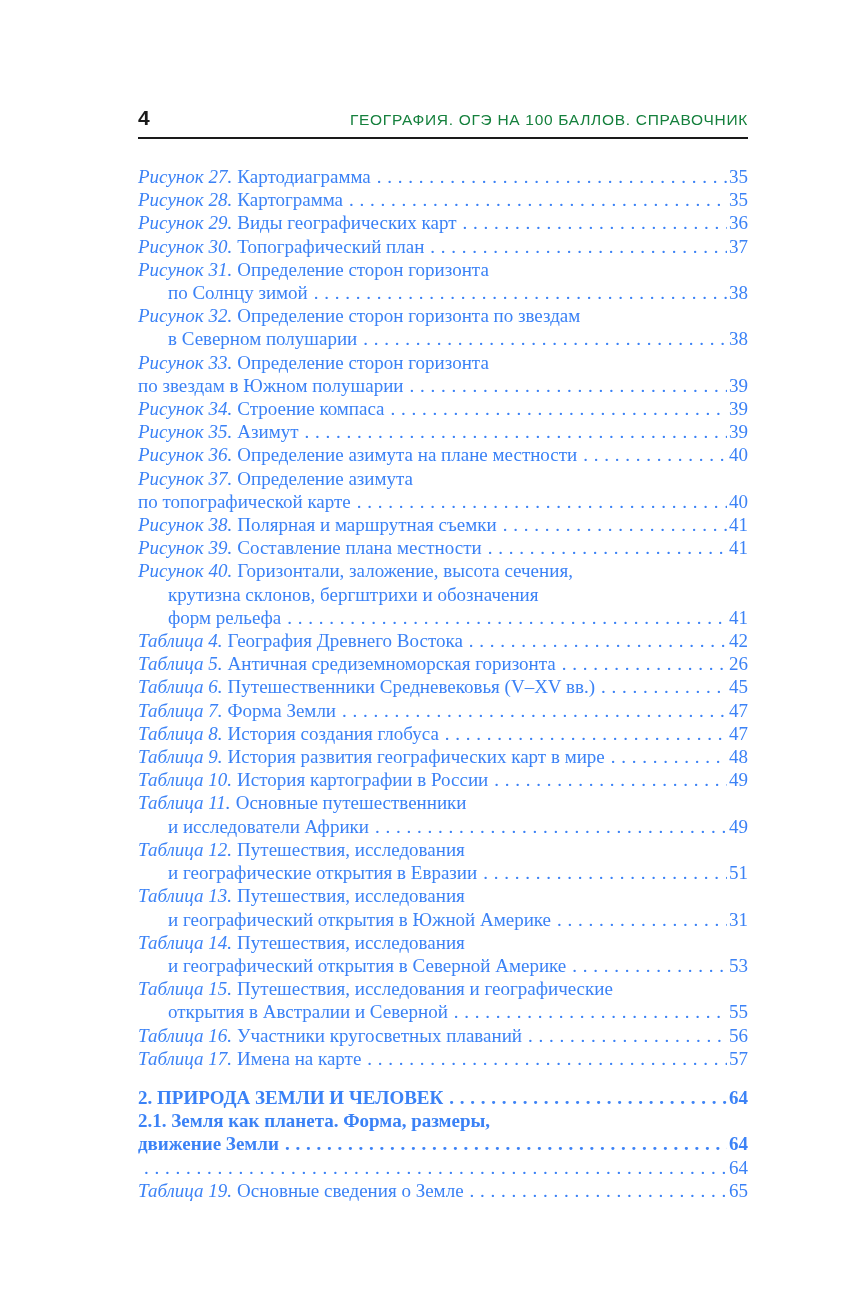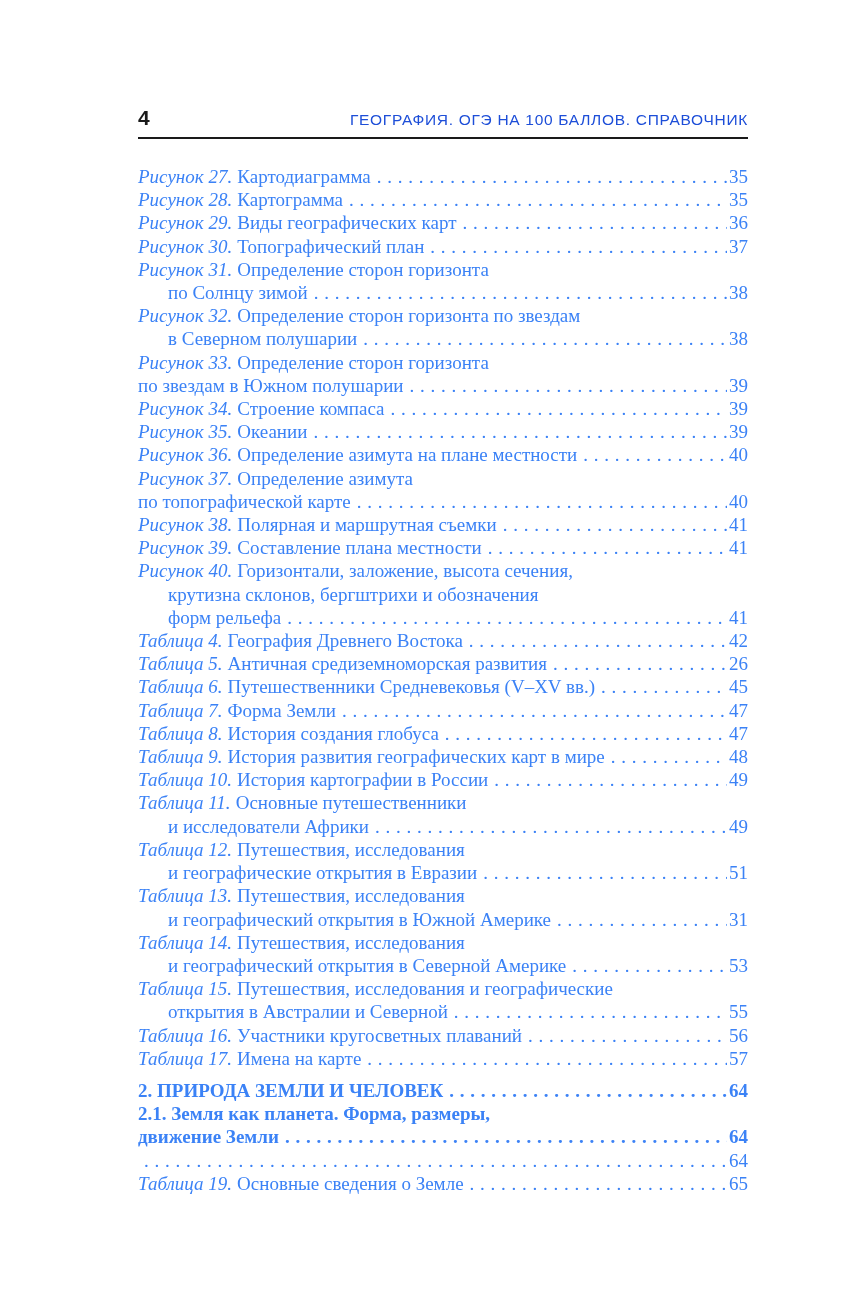--- a/index.html
+++ b/index.html
@@ -25,36 +25,36 @@
     font-family: "Liberation Sans", sans-serif;
   }
   .folio {
     font-weight: bold;
     font-size: 21px;
     color: #1a1a1a;
   }
   .head-title {
     font-size: 15.5px;
     letter-spacing: 0.7px;
-    color: #1d4ed8;
+    color: #15803d;
   }
   .head-rule {
     border: none;
     border-top: 2px solid #1a1a1a;
     margin: 7px 0 0 0;
   }
   
   .toc {
     margin-top: 26px;
     font-size: 19px;
     line-height: 23.2px;
     color: #3b82f6;
   }
   .entry.bold { font-weight: bold; }
-  .entry.spaced { margin-top: 9px; text-align: center; }
+  .entry.spaced { margin-top: 16px; text-align: center; }
   .line {
     display: flex;
     align-items: baseline;
   }
   .line.indent { padding-left: 30px; }
   .text { white-space: nowrap; }
   .label {
     font-style: italic;
     margin-right: 0.27em;
   }
@@ -144,21 +144,21 @@
       </div>
       <div class="entry">
         <div class="line">
           <span class="text"><span class="label">Рисунок 34.</span><span class="rest">Строение компаса</span></span>
           <span class="dots">. . . . . . . . . . . . . . . . . . . . . . . . . . . . . . . . . . . . . . . . . . . . . . . . . . . . . . . . . . . . . . . . . . . . . . . . . . . . . . . . . . . . . . . . . . . . . . . . . . . . . . . . . . . . . . . . . . . . . . . . </span>
           <span class="page-num">39</span>
         </div>
       </div>
       <div class="entry">
         <div class="line">
-          <span class="text"><span class="label">Рисунок 35.</span><span class="rest">Океании</span></span>
+          <span class="text"><span class="label">Рисунок 35.</span><span class="rest">Азимут</span></span>
           <span class="dots">. . . . . . . . . . . . . . . . . . . . . . . . . . . . . . . . . . . . . . . . . . . . . . . . . . . . . . . . . . . . . . . . . . . . . . . . . . . . . . . . . . . . . . . . . . . . . . . . . . . . . . . . . . . . . . . . . . . . . . . . </span>
           <span class="page-num">39</span>
         </div>
       </div>
       <div class="entry">
         <div class="line">
           <span class="text"><span class="label">Рисунок 36.</span><span class="rest">Определение азимута на плане местности</span></span>
           <span class="dots">. . . . . . . . . . . . . . . . . . . . . . . . . . . . . . . . . . . . . . . . . . . . . . . . . . . . . . . . . . . . . . . . . . . . . . . . . . . . . . . . . . . . . . . . . . . . . . . . . . . . . . . . . . . . . . . . . . . . . . . . </span>
           <span class="page-num">40</span>
         </div>
@@ -202,21 +202,21 @@
       </div>
       <div class="entry">
         <div class="line">
           <span class="text"><span class="label">Таблица 4.</span><span class="rest">География Древнего Востока</span></span>
           <span class="dots">. . . . . . . . . . . . . . . . . . . . . . . . . . . . . . . . . . . . . . . . . . . . . . . . . . . . . . . . . . . . . . . . . . . . . . . . . . . . . . . . . . . . . . . . . . . . . . . . . . . . . . . . . . . . . . . . . . . . . . . . </span>
           <span class="page-num">42</span>
         </div>
       </div>
       <div class="entry">
         <div class="line">
-          <span class="text"><span class="label">Таблица 5.</span><span class="rest">Античная средиземноморская развития</span></span>
+          <span class="text"><span class="label">Таблица 5.</span><span class="rest">Античная средиземноморская горизонта</span></span>
           <span class="dots">. . . . . . . . . . . . . . . . . . . . . . . . . . . . . . . . . . . . . . . . . . . . . . . . . . . . . . . . . . . . . . . . . . . . . . . . . . . . . . . . . . . . . . . . . . . . . . . . . . . . . . . . . . . . . . . . . . . . . . . . </span>
           <span class="page-num">26</span>
         </div>
       </div>
       <div class="entry">
         <div class="line">
           <span class="text"><span class="label">Таблица 6.</span><span class="rest">Путешественники Средневековья (V–XV вв.)</span></span>
           <span class="dots">. . . . . . . . . . . . . . . . . . . . . . . . . . . . . . . . . . . . . . . . . . . . . . . . . . . . . . . . . . . . . . . . . . . . . . . . . . . . . . . . . . . . . . . . . . . . . . . . . . . . . . . . . . . . . . . . . . . . . . . . </span>
           <span class="page-num">45</span>
         </div>

